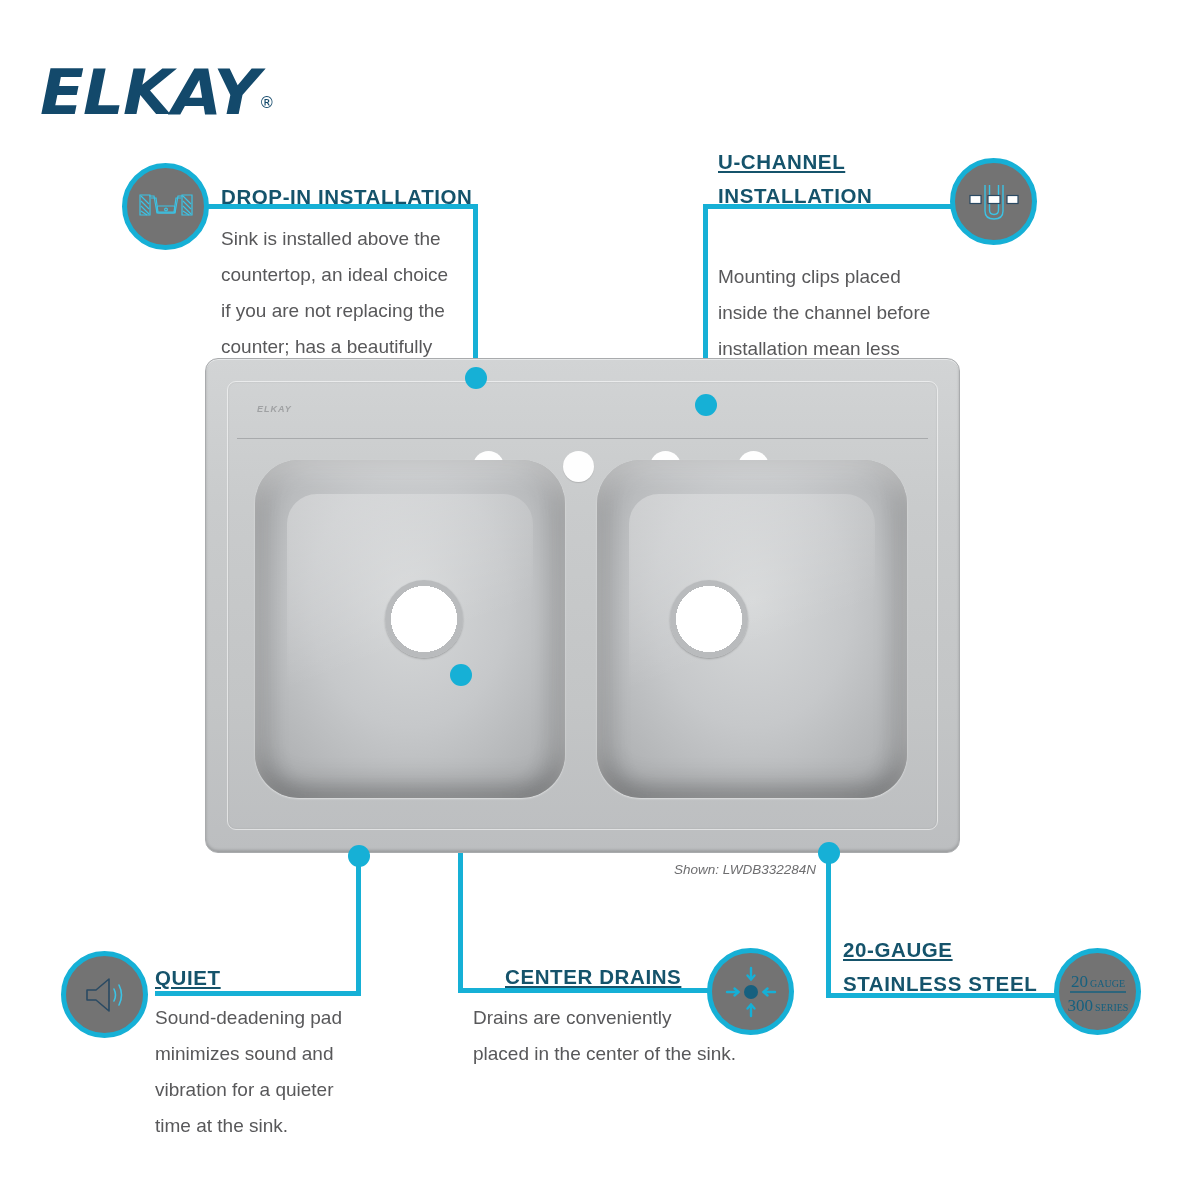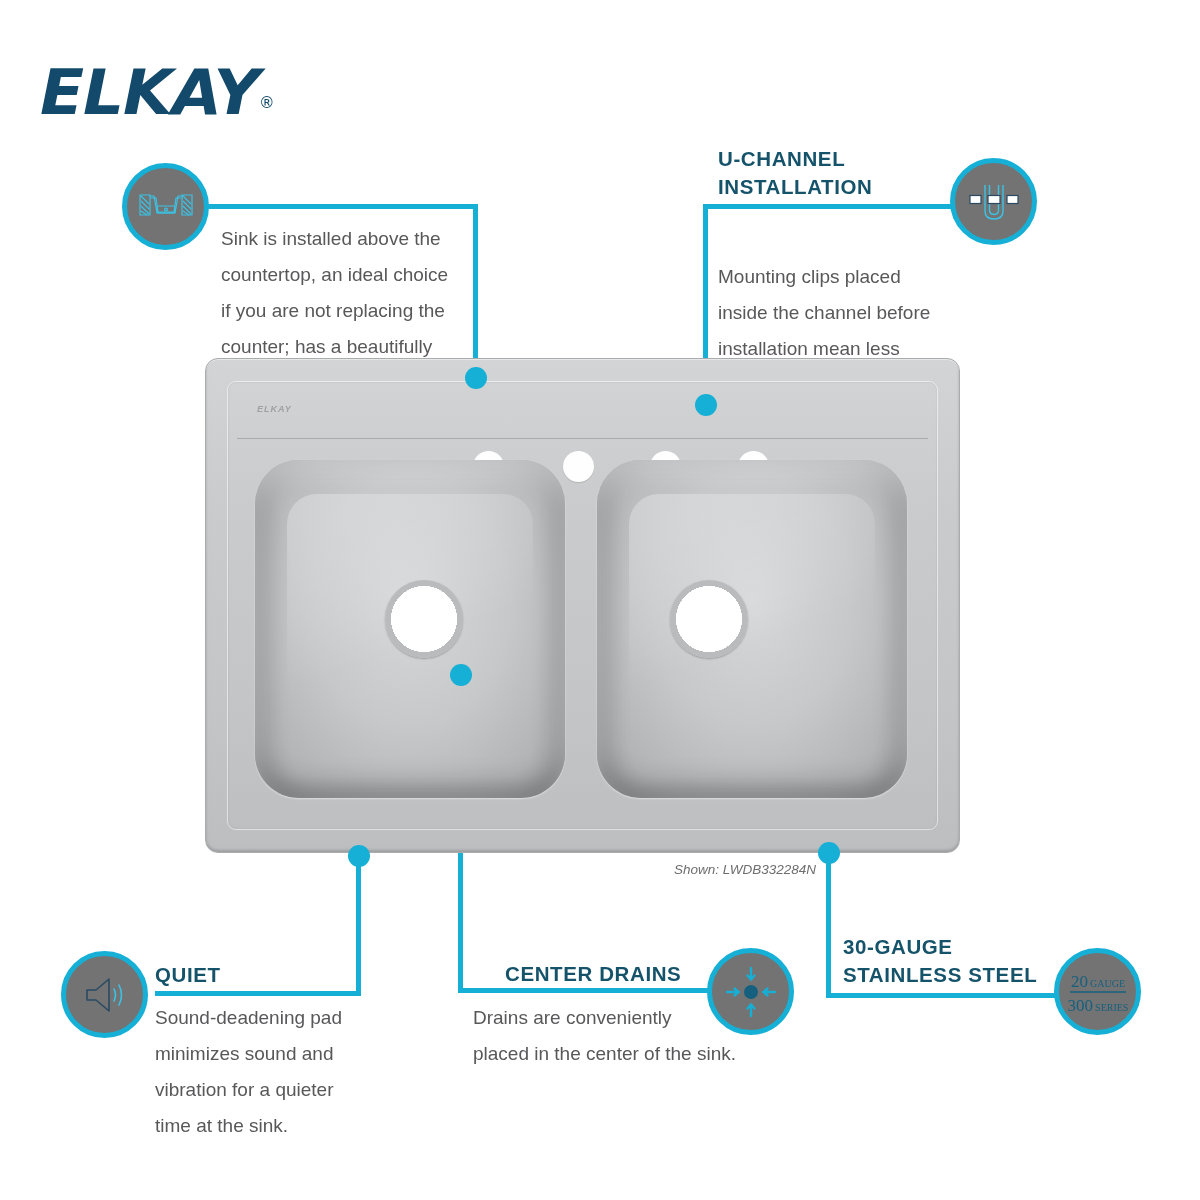--- a/index.html
+++ b/index.html
@@ -24,22 +24,23 @@
   }
   .logo .rtm{font-size:15px;vertical-align:6px;font-style:normal;font-weight:normal;}
 
   
   .heading{
     position:absolute;
     color:#15536B;
     font-weight:bold;
     font-size:20.5px;
     letter-spacing:0.6px;
-    line-height:28px;
+    line-height:34px;
     white-space:pre-line;
+    text-decoration:underline;
   }
   .body{
     position:absolute;
     color:#58585A;
     font-size:19px;
     line-height:36px;
     white-space:pre-line;
   }
   .caption{
     position:absolute;
@@ -185,20 +186,21 @@
         <path d="M45 10 L55 10 L55 30 L45 30 Z"></path>
         <path d="M4 11 L12 19 M4 16 L12 24 M4 21 L12 29 M4 26 L10 30"></path>
         <path d="M46 11 L54 19 M46 16 L54 24 M46 21 L54 29 M46 26 L52 30"></path>
         <path d="M12 11 L17 11 L20 28 L38 28 L41 11 L46 11"></path>
         <path d="M14 13 L19 13 L21 27 L37 27 L39 13 L44 13"></path>
         <rect x="20" y="21" width="18" height="7" rx="1.5"></rect>
         <circle cx="29" cy="24.5" r="1.4"></circle>
       </g>
     </svg>
   </div>
+  <div class="heading" style="left:221px;top:180px;width:320px;">DROP-IN INSTALLATION</div>
   <div class="body" style="left:221px;top:221px;width:280px;">Sink is installed above the
 countertop, an ideal choice
 if you are not replacing the
 counter; has a beautifully
 finished rim.</div>
 
   <div class="icon-circle" style="left:950px;top:158px;width:87px;height:87px;">
     <svg width="60" height="50" viewBox="0 0 60 50">
       <g fill="none" stroke="#3BC3E5" stroke-width="1.4">
         <path d="M21 8 L21 34 Q21 42 30 42 Q39 42 39 34 L39 8"></path>
@@ -257,16 +259,16 @@
     <svg width="72" height="54" viewBox="0 0 72 54">
       <text x="36" y="22" text-anchor="middle" font-family="Liberation Serif, serif" font-size="17" fill="#16607F">
         <tspan>20</tspan><tspan font-size="10" dx="2">GAUGE</tspan>
       </text>
       <line x1="8" y1="27" x2="64" y2="27" stroke="#16607F" stroke-width="1.4"></line>
       <text x="36" y="46" text-anchor="middle" font-family="Liberation Serif, serif" font-size="17" fill="#16607F">
         <tspan>300</tspan><tspan font-size="10" dx="2">SERIES</tspan>
       </text>
     </svg>
   </div>
-  <div class="heading" style="left:843px;top:933px;width:300px;">30-GAUGE
+  <div class="heading" style="left:843px;top:933px;width:300px;">20-GAUGE
 STAINLESS STEEL</div>
 
 </div>
 
 </body></html>

